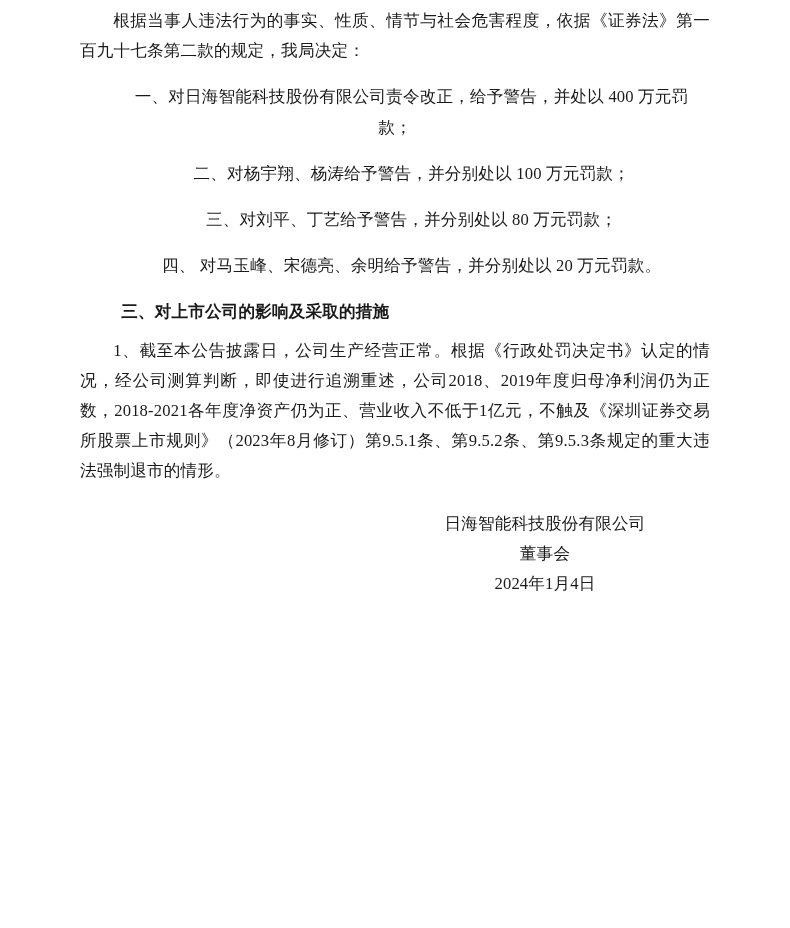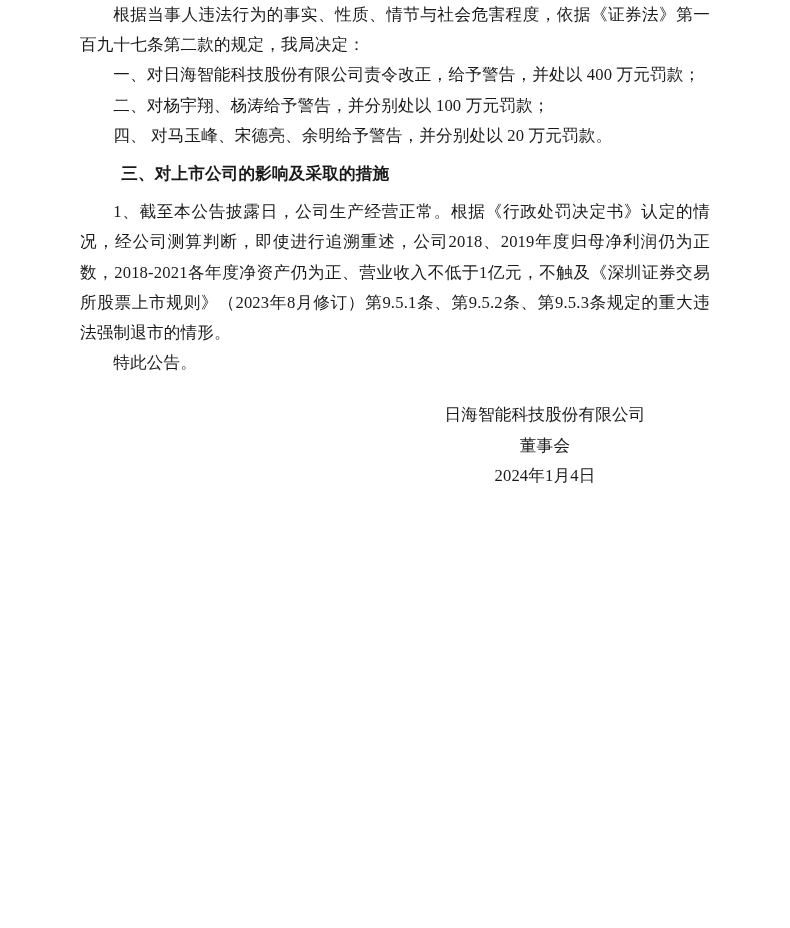--- a/index.html
+++ b/index.html
@@ -13,21 +13,21 @@
     font-family: "Liberation Serif", "DejaVu Serif", serif;
     color: #1a1a1a;
     overflow: hidden;
   }
   .page {
     position: relative;
     width: 790px;
     height: 928px;
     background: #ffffff;
     box-sizing: border-box;
-    padding: 0 80px 0 80px;
+    padding: 6px 80px 0 80px;
   }
   .doc-body {
     width: 630px;
   }
   p.para {
     margin: 0;
     font-size: 16.6px;
     line-height: 30.2px;
     text-align: justify;
     text-justify: inter-ideograph;
@@ -38,25 +38,25 @@
   h3.heading {
     margin: 8px;
     font-size: 16.6px;
     line-height: 30.2px;
     font-weight: bold;
     text-indent: 2em;
     text-align: left;
     letter-spacing: 0.01em;
   }
   p.item {
-    margin: 0;
+    margin: 16px;
     font-size: 16.6px;
     line-height: 30.2px;
     text-indent: 2em;
-    text-align: left;
+    text-align: center;
     letter-spacing: 0.01em;
   }
   p.para.stretched {
     text-align: justify;
     text-align-last: justify;
   }
   .sign-block {
     margin-top: 22px;
     text-align: center;
     padding-left: 300px;
@@ -76,31 +76,31 @@
 
 <div class="page">
   <div class="doc-body">
 
     <p class="para">根据当事人违法行为的事实、性质、情节与社会危害程度，依据《证券法》第一百九十七条第二款的规定，我局决定：</p>
 
     <p class="item">一、对日海智能科技股份有限公司责令改正，给予警告，并处以 400 万元罚款；</p>
 
     <p class="item">二、对杨宇翔、杨涛给予警告，并分别处以 100 万元罚款；</p>
 
+    <p class="item">三、对刘平、丁艺给予警告，并分别处以 80 万元罚款；</p>
 
     <p class="item">四、 对马玉峰、宋德亮、余明给予警告，并分别处以 20 万元罚款。</p>
 
 
     <h3 class="heading">三、对上市公司的影响及采取的措施</h3>
 
     <p class="para">1、截至本公告披露日，公司生产经营正常。根据《行政处罚决定书》认定的情况，经公司测算判断，即使进行追溯重述，公司2018、2019年度归母净利润仍为正数，2018-2021各年度净资产仍为正、营业收入不低于1亿元，不触及《深圳证券交易所股票上市规则》（2023年8月修订）第9.5.1条、第9.5.2条、第9.5.3条规定的重大违法强制退市的情形。</p>
 
 
 
-    <p class="para">特此公告。</p>
 
     <div class="sign-block">
       <div class="sign-line company">日海智能科技股份有限公司</div>
       <div class="sign-line board">董事会</div>
       <div class="sign-line date">2024年1月4日</div>
     </div>
 
   </div>
 </div>
 

